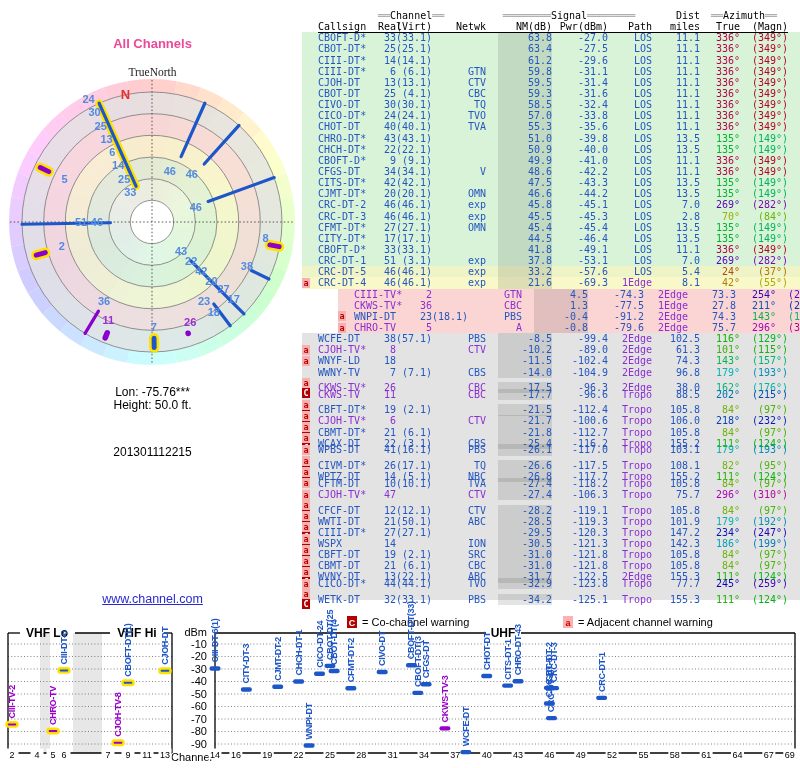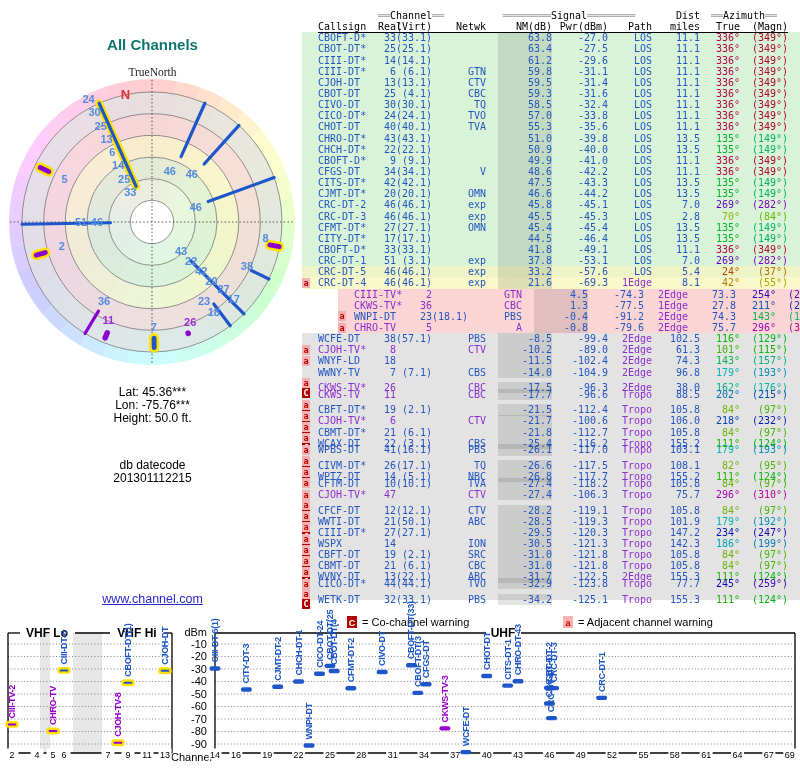--- a/index.html
+++ b/index.html
@@ -1,19 +1,19 @@
 <!DOCTYPE html>
 <html><head>
 <meta charset="utf-8">
 <style>
   html,body{margin:0;padding:0;}
   body{width:800px;height:768px;position:relative;background:#fff;font-family:"Liberation Sans",sans-serif;overflow:hidden;}
   svg{overflow:visible;display:block;}
   .abs{position:absolute;}
-  #radar-title{left:0;top:36px;width:305px;text-align:center;font-size:15px;font-weight:bold;color:#0f766e;}
+  #radar-title{left:0;top:36px;width:305px;text-align:center;font-size:13px;font-weight:bold;color:#ec4899;}
   #radar-sub{left:0;top:66px;width:305px;text-align:center;font-size:11.5px;color:#222;font-family:Liberation Serif, serif;}
   #radar-svg{left:0;top:78px;}
   #criteria{left:0;top:386px;width:305px;text-align:center;font-size:12px;line-height:13px;color:#000;}
   #criteria .t{font-size:12.5px;font-weight:bold;text-decoration:underline;margin-bottom:7px;}
   #criteria .sp{height:34px;}
   #site-link{left:0;top:592px;width:305px;text-align:center;font-size:12.5px;color:#2a2ad0;text-decoration:underline;display:block;cursor:pointer;}
   #tbl{left:302px;top:10px;font-family:"DejaVu Sans Mono",monospace;font-size:10px;color:#000;}
   .trow{display:grid;grid-template-columns:16px 60px 18px 36px 54px 66px 56px 44px 48px 40px 48px;height:11.15px;align-items:center;white-space:pre;line-height:11.15px;}
   .trow span{display:block;}
   .rr{text-align:right;}
@@ -193,25 +193,23 @@
     <text x="204.0240433476177" y="226.98164071879552" fill="#538ae0" font-size="11" font-weight="bold" text-anchor="middle" font-family="Liberation Sans,sans-serif">23</text>
     <text x="213.8476386485943" y="238.3639023494103" fill="#538ae0" font-size="11" font-weight="bold" text-anchor="middle" font-family="Liberation Sans,sans-serif">18</text>
     <text x="104.11423819888665" y="226.6881293093687" fill="#538ae0" font-size="11" font-weight="bold" text-anchor="middle" font-family="Liberation Sans,sans-serif">36</text>
     <text x="108.19705142745693" y="245.8911890061878" fill="#9b2fd6" font-size="11" font-weight="bold" text-anchor="middle" font-family="Liberation Sans,sans-serif">11</text>
     <text x="153.90580278295135" y="253.1833683110779" fill="#538ae0" font-size="11" font-weight="bold" text-anchor="middle" font-family="Liberation Sans,sans-serif">7</text>
     <text x="190.15498834186886" y="248.27361240653295" fill="#9b2fd6" font-size="11" font-weight="bold" text-anchor="middle" font-family="Liberation Sans,sans-serif">26</text>
     <text x="125.37690799078584" y="20.74819972603619" fill="#e62e2e" font-size="13" font-weight="bold" text-anchor="middle" font-family="Liberation Sans,sans-serif">N</text>
   </svg>
 
 <div class="abs" id="criteria">
-  <div>Lat: 45.36***</div>
   <div>Lon: -75.76***</div>
   <div>Height: 50.0 ft.</div>
   <div class="sp"></div>
-  <div>db datecode</div>
   <div>201301112215</div>
 </div>
 
 <a class="abs" id="site-link">www.channel.com</a>
 
 <div class="abs" id="tbl">
     <div class="trow"><span class="ctr" style="grid-column: 3 / 5;"><span class="hg" style="display: inline;">══</span><span style="display: inline;">Channel</span><span class="hg" style="display: inline;">══</span></span><span class="ctr" style="grid-column: 6 / 9;"><span class="hg" style="display: inline;">════════</span><span style="display: inline;">Signal</span><span class="hg" style="display: inline;">════════</span></span><span class="rr" style="grid-column: 9;">Dist</span><span class="ctr" style="grid-column: 10 / 12;"><span class="hg" style="display: inline;">══</span><span style="display: inline;">Azimuth</span><span class="hg" style="display: inline;">══</span></span></div>
     <div class="trow"><span class="" style="grid-column: 2;">Callsign</span><span class="rr" style="grid-column: 3;">Real</span><span class="rr" style="grid-column: 4;">(Virt)</span><span class="rr" style="grid-column: 5;">Netwk</span><span class="rr" style="grid-column: 6;">NM(dB)</span><span class="rr" style="grid-column: 7;">Pwr(dBm)</span><span class="rr" style="grid-column: 8;">Path</span><span class="rr" style="grid-column: 9;">miles</span><span class="rr" style="grid-column: 10;">True</span><span class="rr" style="grid-column: 11;">(Magn)</span></div>
     <div id="hr-underline"></div>
     <div class="trow bg-g"><span></span><span class="blu">CBOFT-D*</span><span class="rr blu">33</span><span class="rr blu">(33.1)</span><span class="rr blu"></span><span class="rr blu c-nm">63.8</span><span class="rr blu">-27.0</span><span class="rr blu">LOS</span><span class="rr blu">11.1</span><span class="rr" style="color: rgb(179, 5, 74);">336°</span><span class="rr" style="color: rgb(179, 5, 37);">(349°)</span></div>

